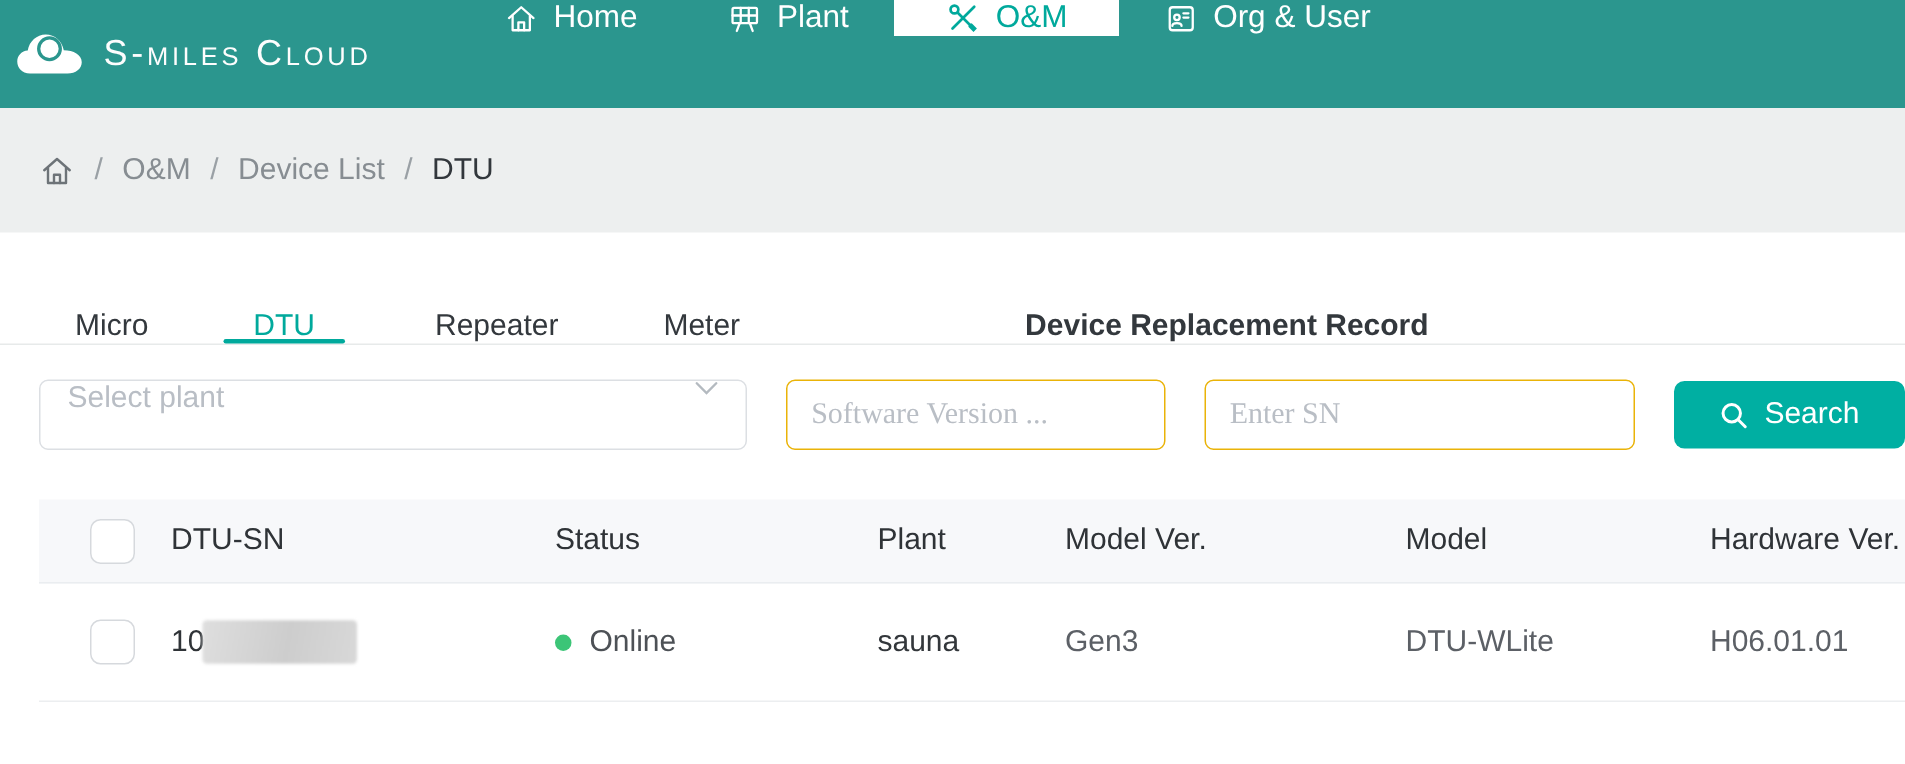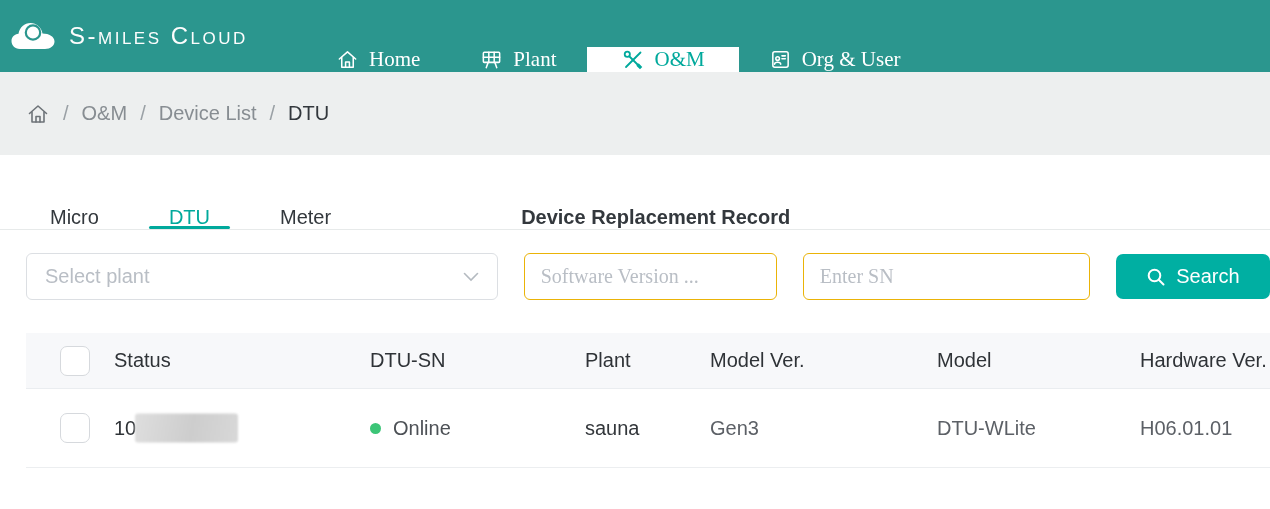--- a/index.html
+++ b/index.html
@@ -8,42 +8,42 @@
   }
   *{box-sizing:border-box; margin:0; padding:0;}
   body{
     width:1270px; height:509px; overflow:hidden; background:#fff;
     font-family:"Liberation Sans", sans-serif; -webkit-font-smoothing:antialiased;
   }
   
   .header{height:72px; background:var(--header-bg,#2b968e); display:flex; align-items:stretch;}
   .logo{display:flex; align-items:center; gap:13px; padding-left:10px; width:306px; flex:none; cursor:pointer;}
   .logo-text{color:#fdfdfd; font-size:24px; letter-spacing:2.5px; font-variant:small-caps;}
-  .nav{display:flex; align-items:flex-end;font-family:Liberation Serif, serif;}
+  .nav{display:flex; align-items:flex-start;}
   .nav-item{display:flex; align-items:center; gap:10px; padding:0 30px; color:#fff;
     font-size:21px; cursor:pointer; white-space:nowrap;}
   .nav-item.active{background:#fff; color:var(--accent,#00a99c); padding:0 34px;}
   .nav-item svg{flex:none;}
   
   .crumb-bar{height:83px; background:var(--breadcrumb-bg,#edefef); display:flex; align-items:center;
     padding-left:26px; gap:13px; font-size:20px;}
   .crumb{color:#878d92; cursor:pointer;}
   .crumb.current{color:#32373c; cursor:default;}
   .crumb-sep{color:#9aa0a5;}
   
   .tabs{height:75px; border-bottom:1px solid #e7eaea; display:flex; align-items:flex-end; padding-left:30px;}
   .tab{display:flex; align-items:center; padding:0 20px; font-size:20px; color:#33383d;
     position:relative; cursor:pointer; white-space:nowrap;}
   .tab.active{color:var(--accent,#00a99c);}
   .tab.active::after{content:""; position:absolute; left:0; right:0; bottom:0; height:3px;
     background:var(--accent,#00a99c); border-radius:2px;}
   
   .filters{margin:23px 0 0 26px; display:flex; align-items:center; gap:26px; height:47px;}
   .select-box{width:480px; height:47px; border:1px solid #dcdfe3; border-radius:6px; background:#fff;
-    display:flex; align-items:center; justify-content:space-between; padding:16px 18px; cursor:pointer;}
+    display:flex; align-items:flex-start; justify-content:space-between; padding:0 18px; cursor:pointer;}
   .select-box .placeholder{color:#b9bec5; font-size:20px;}
   .text-input{height:47px; border:1px solid #eab308; border-radius:6px; padding:0 16px;
     font-size:20px; color:#444; font-family:Liberation Serif, serif; outline:none;}
   .text-input::placeholder{color:#b9bec5;}
   .input-sw{width:253px;}
   .input-sn{width:292px;}
   .search-btn{width:157px; height:45px; background:var(--button-bg,#00afa2); border:none; border-radius:7px;
     color:#fff; font-size:20px; display:flex; align-items:center; justify-content:center; gap:10px;
     cursor:pointer; font-family:"Liberation Sans", sans-serif;}
   
@@ -132,20 +132,21 @@
   <span class="crumb">O&amp;M</span>
   <span class="crumb-sep">/</span>
   <span class="crumb">Device List</span>
   <span class="crumb-sep">/</span>
   <span class="crumb current">DTU</span>
 </div>
 
 <div class="tabs">
   <div class="tab">Micro</div>
   <div class="tab active" style="margin-left:30px;">DTU</div>
+  <div class="tab" style="margin-left:40px;">Repeater</div>
   <div class="tab" style="margin-left:30px;">Meter</div>
   <div class="tab" style="margin-left:150px;font-weight:bold;">Device Replacement Record</div>
 </div>
 
 <div class="filters">
   <div class="select-box">
     <span class="placeholder">Select plant</span>
     <span style="display:flex;">
       <svg width="16" height="10" viewBox="0 0 16 10" fill="none" stroke="#b4bac0" stroke-width="1.6" stroke-linecap="round">
         <path d="M1.5 1.5 L8 8 L14.5 1.5"></path>
@@ -163,22 +164,22 @@
     </span>
     <span>Search</span>
   </button>
 </div>
 
 <div class="table">
   <div class="trow thead">
     <div class="cell-check">
         <div class="checkbox"></div>
       </div>
+    <div>DTU-SN</div>
     <div>Status</div>
-    <div>DTU-SN</div>
     <div>Plant</div>
     <div>Model Ver.</div>
     <div>Model</div>
     <div>Hardware Ver.</div>
   </div>
   <div class="trow tbody-row">
     <div class="cell-check">
         <div class="checkbox"></div>
       </div>
     <div class="sn-cell">

